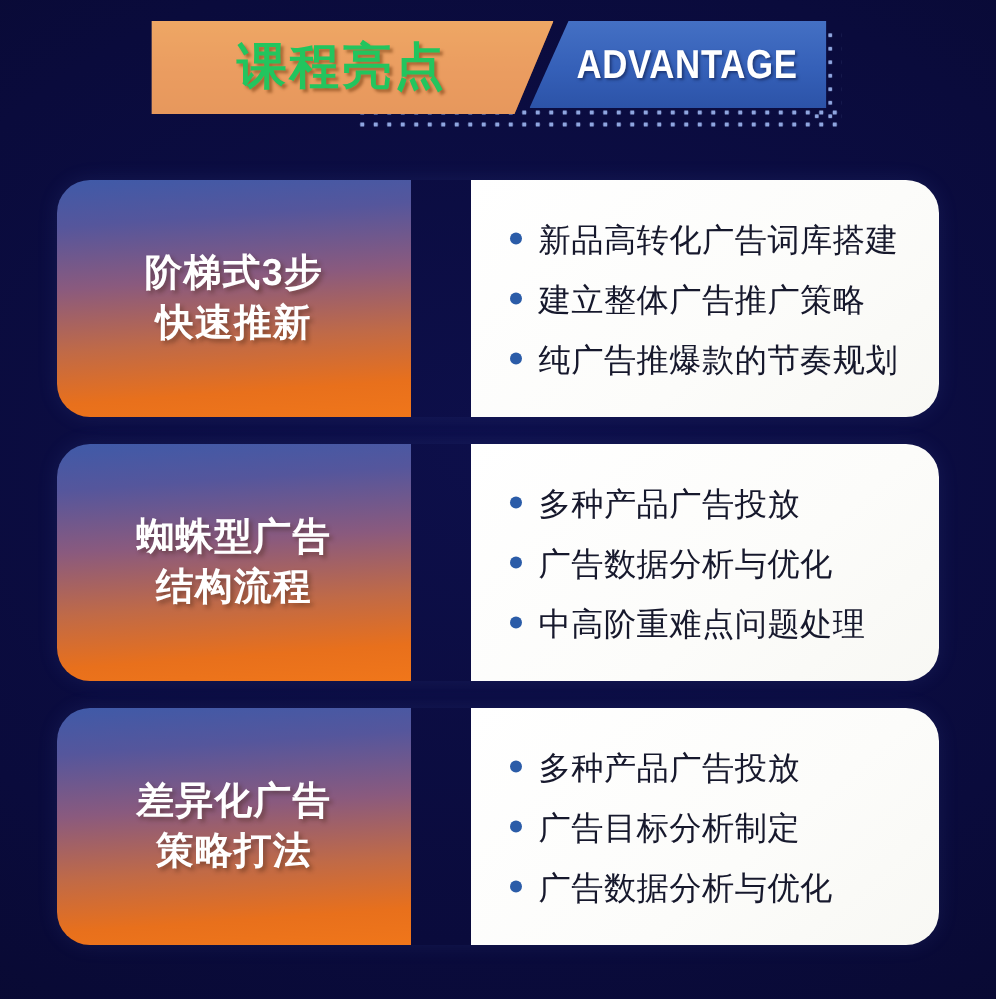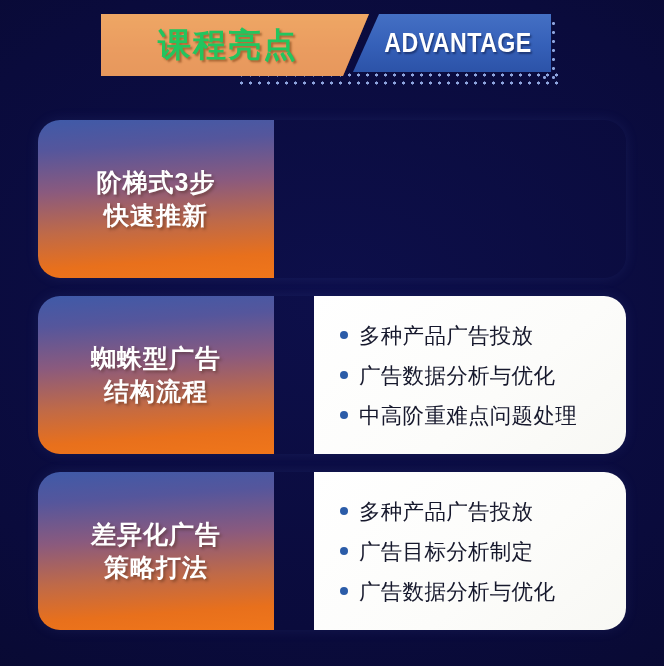--- a/index.html
+++ b/index.html
@@ -227,20 +227,34 @@
   </div>
 </div>
 
 <div class="cards">
 
   <div class="card">
     <div class="card-left">
       <div class="card-title">阶梯式3步
 快速推新</div>
     </div>
+    <div class="card-right">
+      <div class="bullet-row">
+        <span class="bullet-dot"></span>
+        <span class="bullet-text">新品高转化广告词库搭建</span>
+      </div>
+      <div class="bullet-row">
+        <span class="bullet-dot"></span>
+        <span class="bullet-text">建立整体广告推广策略</span>
+      </div>
+      <div class="bullet-row">
+        <span class="bullet-dot"></span>
+        <span class="bullet-text">纯广告推爆款的节奏规划</span>
+      </div>
+    </div>
   </div>
 
   <div class="card">
     <div class="card-left">
       <div class="card-title">蜘蛛型广告
 结构流程</div>
     </div>
     <div class="card-right">
       <div class="bullet-row">
         <span class="bullet-dot"></span>

